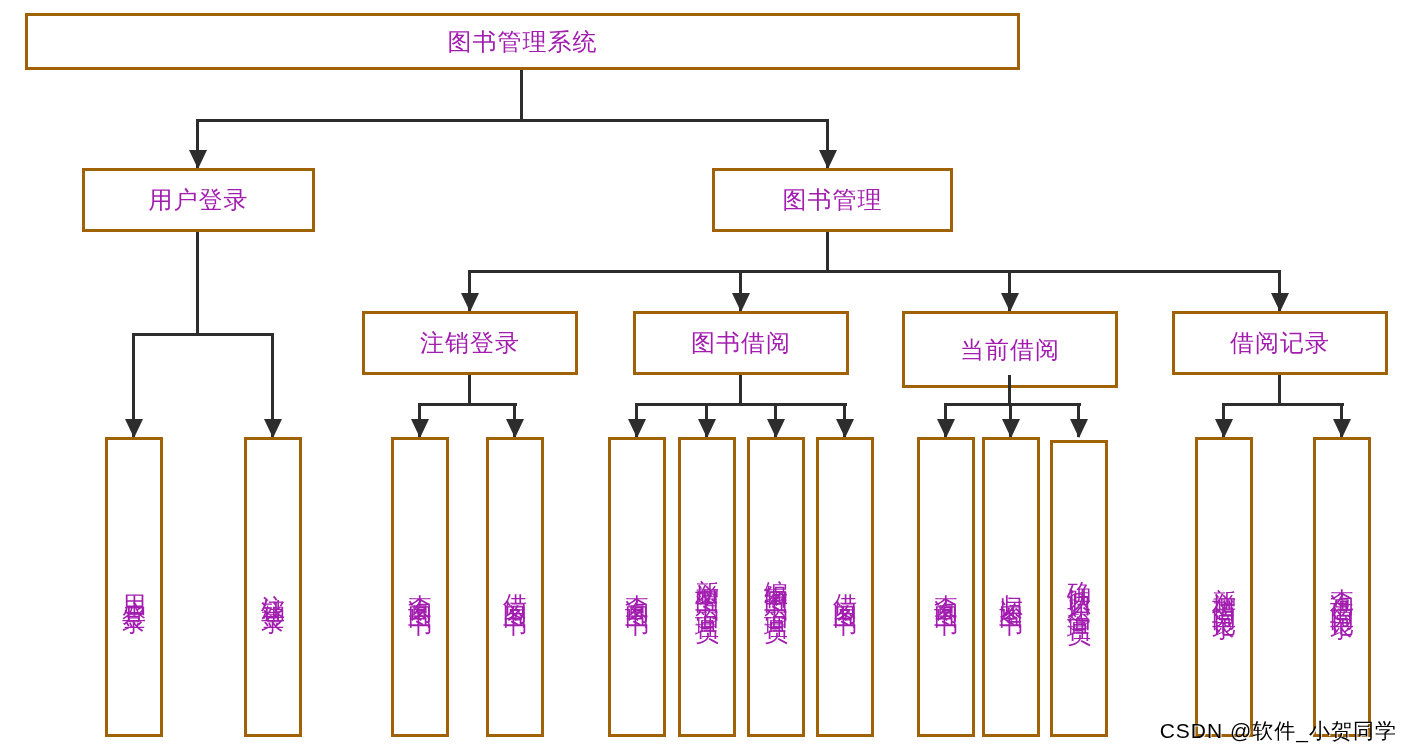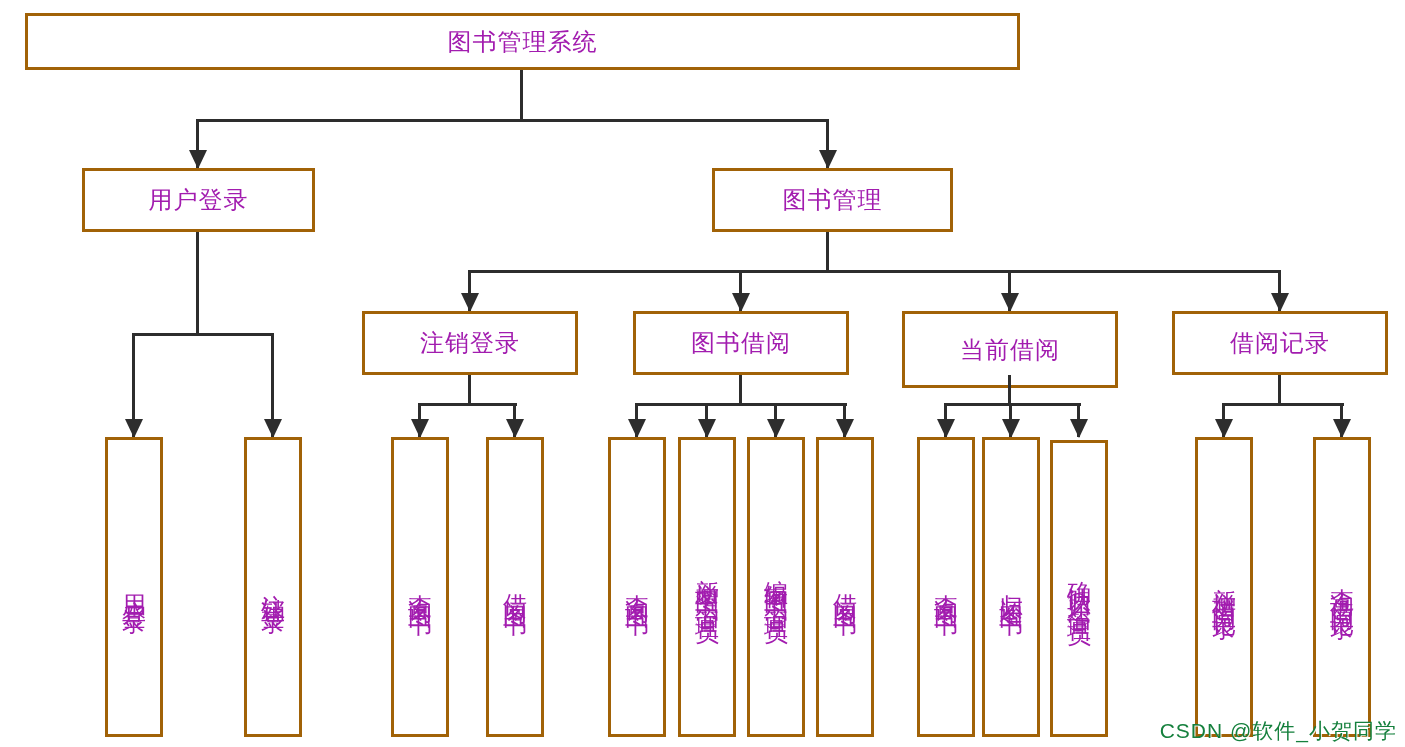--- a/index.html
+++ b/index.html
@@ -52,21 +52,21 @@
     height: 0;
     border-left: 9px solid transparent;
     border-right: 9px solid transparent;
     border-top: 19px solid #2d2d2d;
   }
   .watermark {
     position: absolute;
     right: 8px;
     bottom: 2px;
     font-size: 21px;
-    color: #15803d;
+    color: #000000;
     letter-spacing: 1px;
     text-shadow: 1px 1px 0 rgba(255,255,255,0.9);
     white-space: nowrap;
   }
 </style>
 </head>
 <body>
 
 <div id="canvas">
 

